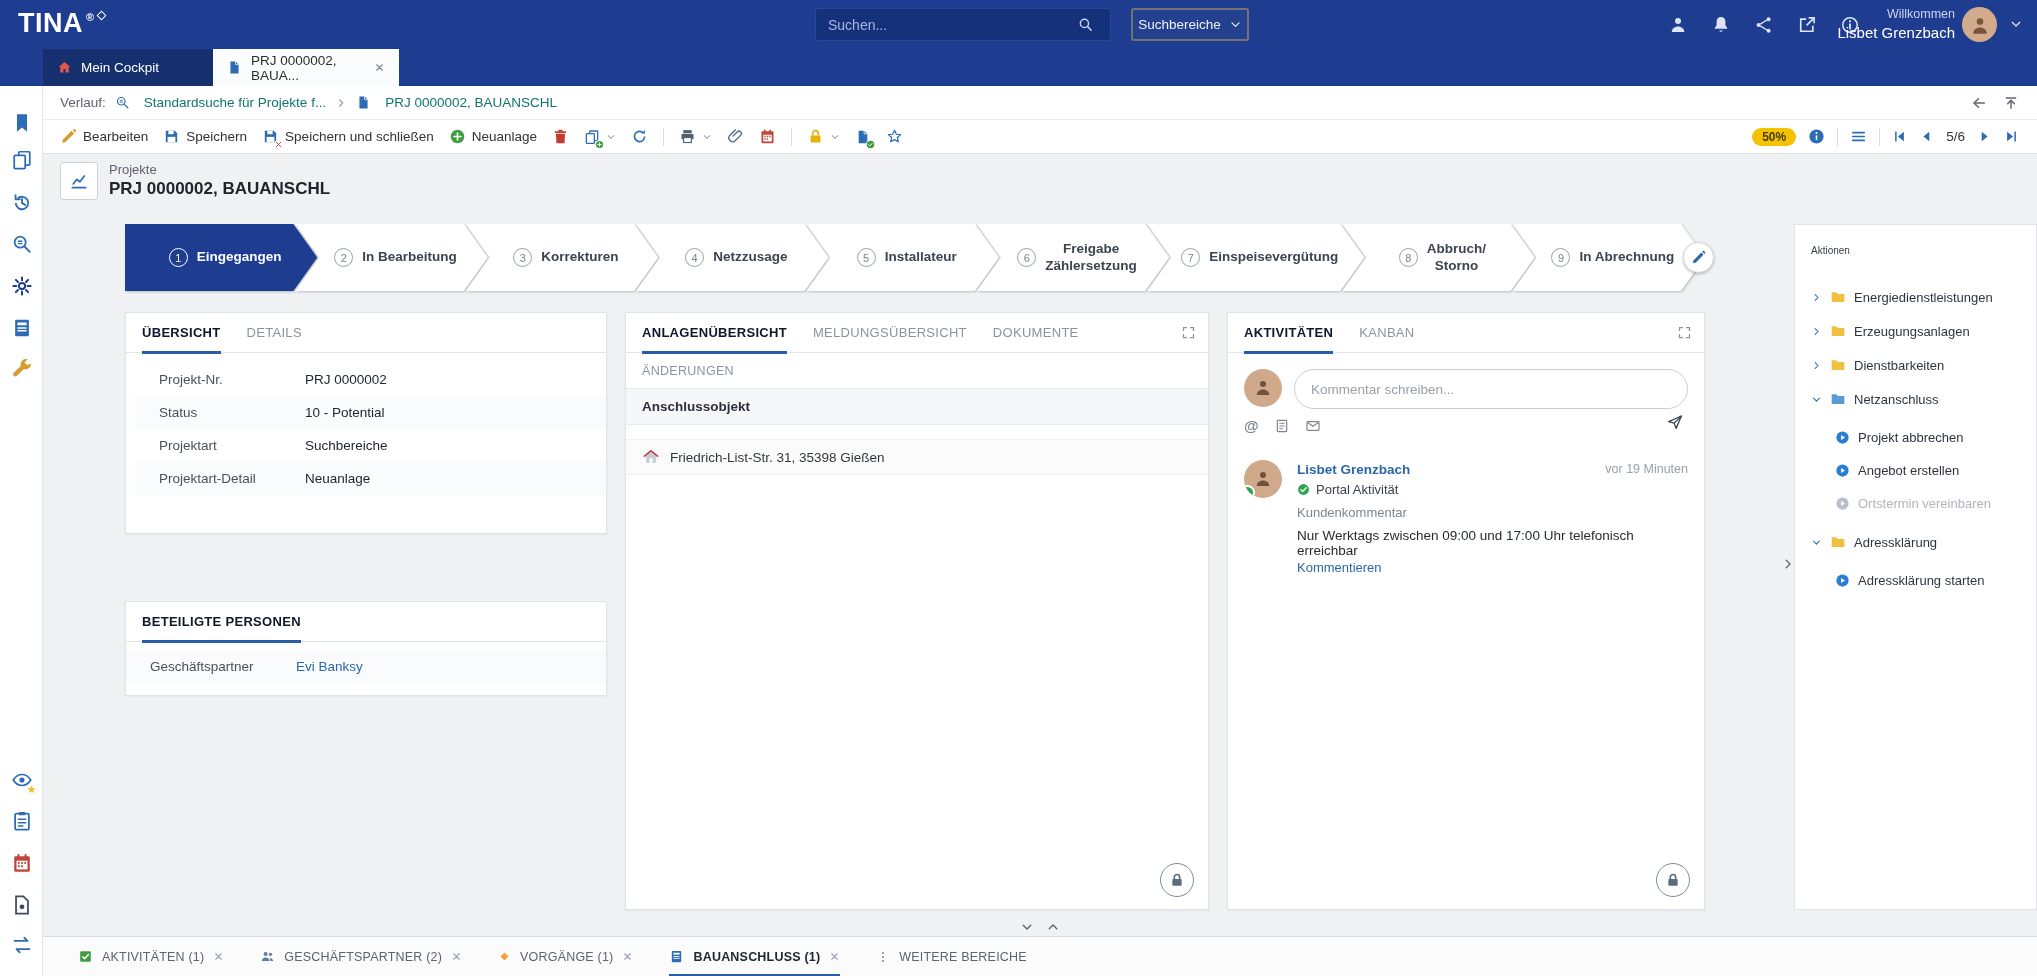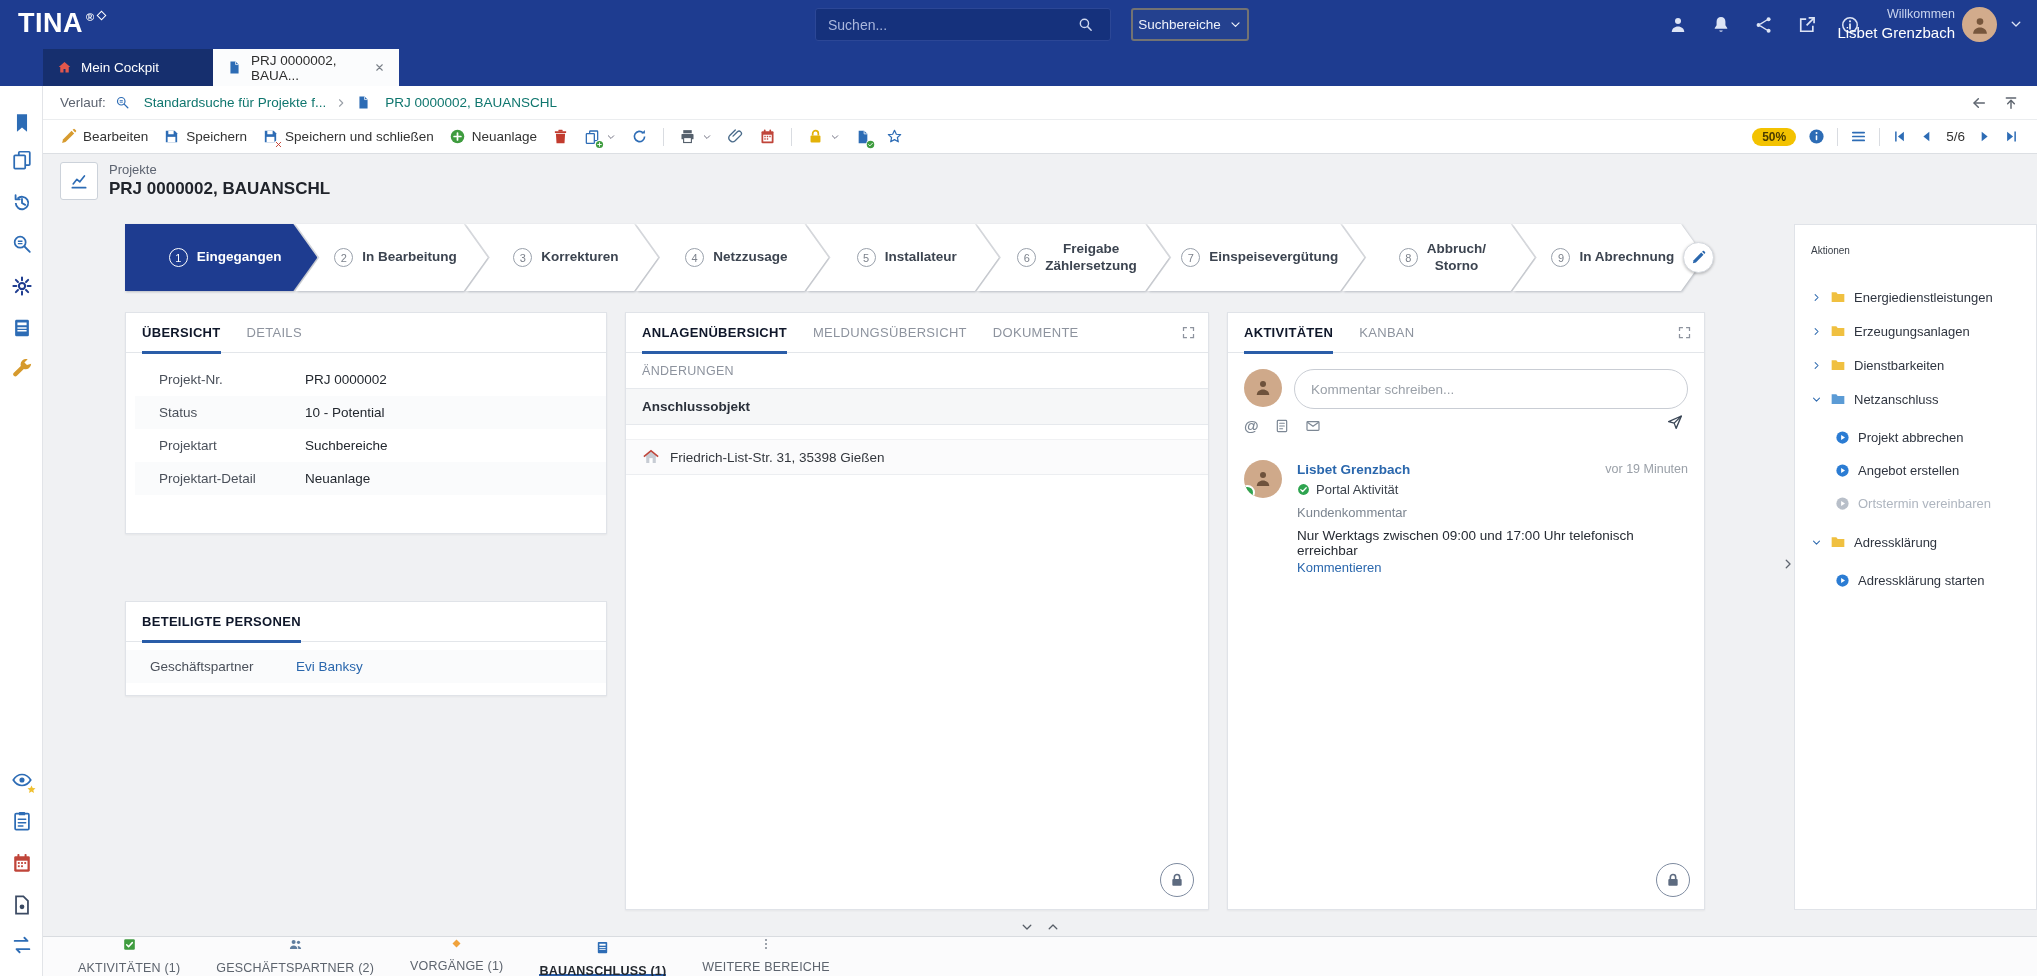--- a/index.html
+++ b/index.html
@@ -125,21 +125,21 @@
   .ai .play { color:#2b7cd3; }
   .ai.dis { color:#aeb5bf; }
   .ai.dis .play { color:#b8bfc9; }
   .gap5 { margin-top:5px; }
 
   .expander { position:absolute; left:1736px; top:390px; width:18px; height:40px; justify-content:center; color:#5f6670; }
   .collapse { position:absolute; left:50%; transform:translateX(-50%); bottom:2px; display:flex; gap:12px; color:#565d66; }
 
   
   .bottombar { position:absolute; left:43px; right:0; bottom:0; height:40px; background:#fbfbfc; border-top:1px solid #d9dce0; display:flex; align-items:center; padding-left:35px; gap:36px; }
-  .btab { display:flex; align-items:center; gap:9px; height:40px; font-size:12.5px; letter-spacing:.2px; color:#5d646e;flex-direction:column; }
+  .btab { display:flex; align-items:center; gap:9px; height:40px; font-size:12.5px; letter-spacing:.2px; color:#5d646e; }
   .btab.on { color:#23282f; font-weight:bold; border-bottom:3px solid #2a5da8; padding-top:3px; }
   .bx { color:#98a0aa; }
   .ico-stack { position:relative; display:inline-flex; }
   .ico-stack .ov { position:absolute; right:-4px; bottom:-4px; background:#fff; border-radius:50%; }
 </style>
 </head>
 <body>
 
 <svg width="0" height="0" style="position:absolute">
   <defs>

